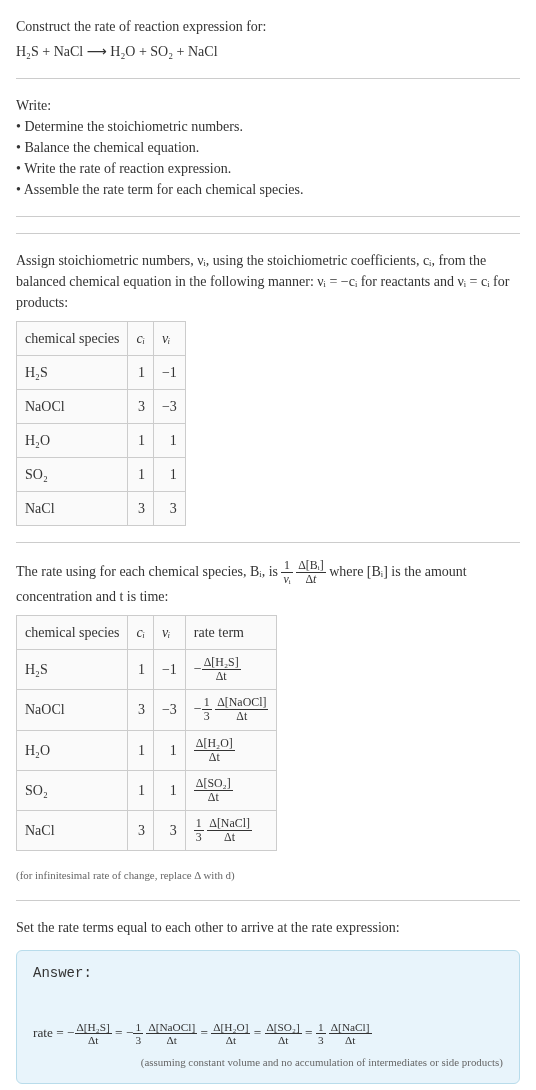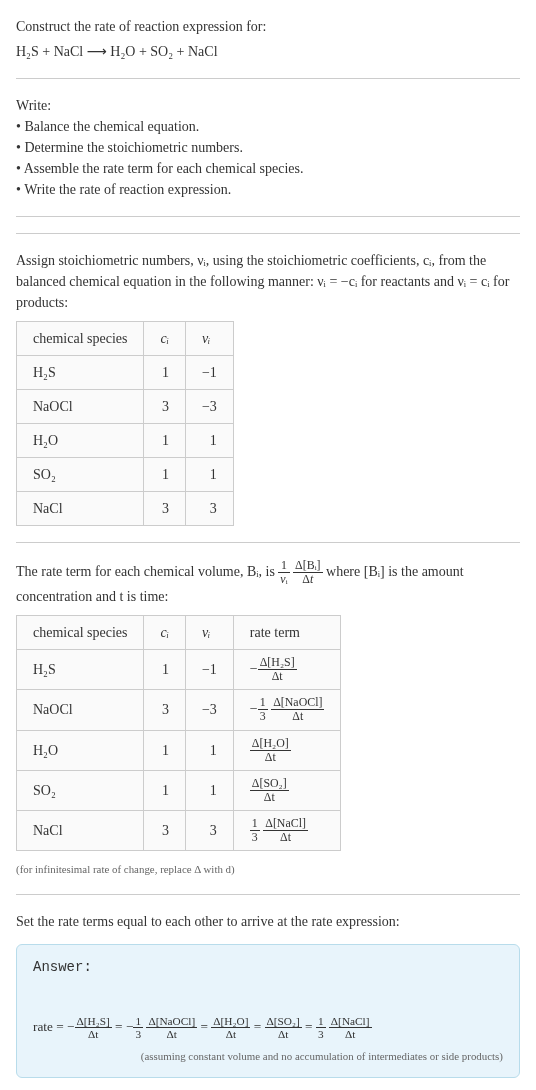--- a/index.html
+++ b/index.html
@@ -22,21 +22,21 @@
     }
     .equation {
       margin: 4px 0;
     }
     table {
       border-collapse: collapse;
       margin: 8px 0;
     }
     td, th {
       border: 1px solid #ccc;
-      padding: 6px 16px;
+      padding: 6px 8px;
       text-align: left;
       background: #fafafa;
     }
     th {
       font-weight: normal;
       font-style: normal;
     }
     td.num {
       text-align: right;
     }
@@ -52,21 +52,21 @@
       border-bottom: 1px solid #333;
       padding: 0 2px;
     }
     .frac .den {
       display: block;
       padding: 0 2px;
     }
     .small-note {
       font-size: 0.78em;
       color: #666;
-      margin-top: 10px;
+      margin-top: 16px;
     }
     .answer-box {
       background: #e8f4fb;
       border: 1px solid #b8dceb;
       border-radius: 6px;
       padding: 12px 16px;
       margin-top: 12px;
     }
     .answer-label {
       margin-bottom: 8px;
@@ -89,24 +89,24 @@
 
 <div class="section">
   <div>Construct the rate of reaction expression for:</div>
   <div class="equation">H₂S + NaCl ⟶ H₂O + SO₂ + NaCl</div>
 </div>
 
 <hr>
 
 <div class="section">
   <div>Write:</div>
+  <div>• <span>Determine the stoichiometric numbers.</span></div>
   <div>• <span>Balance the chemical equation.</span></div>
-  <div>• <span>Determine the stoichiometric numbers.</span></div>
+  <div>• <span>Write the rate of reaction expression.</span></div>
   <div>• <span>Assemble the rate term for each chemical species.</span></div>
-  <div>• <span>Write the rate of reaction expression.</span></div>
 </div>
 
 <hr>
 
 <div class="section">
 </div>
 
 <hr>
 
 <div class="section">
@@ -144,21 +144,21 @@
           <td class="num">3</td>
         </tr>
   </tbody>
     </table>
 </div>
 
 <hr>
 
 <div class="section">
   <div>
-    <span>The rate term for each chemical volume, Bᵢ, is </span>
+    <span>The rate using for each chemical species, Bᵢ, is </span>
     <span class="frac"><span class="num">1</span><span class="den"><i>ν</i>ᵢ</span></span>
     <span class="frac"><span class="num">Δ[Bᵢ]</span><span class="den">Δ<i>t</i></span></span>
     <span> where [Bᵢ] is the amount concentration and t is time:</span>
   </div>
   <table>
     <tbody>
         <tr>
       <th>chemical species</th>
       <th><i>cᵢ</i></th>
       <th><i>νᵢ</i></th>

